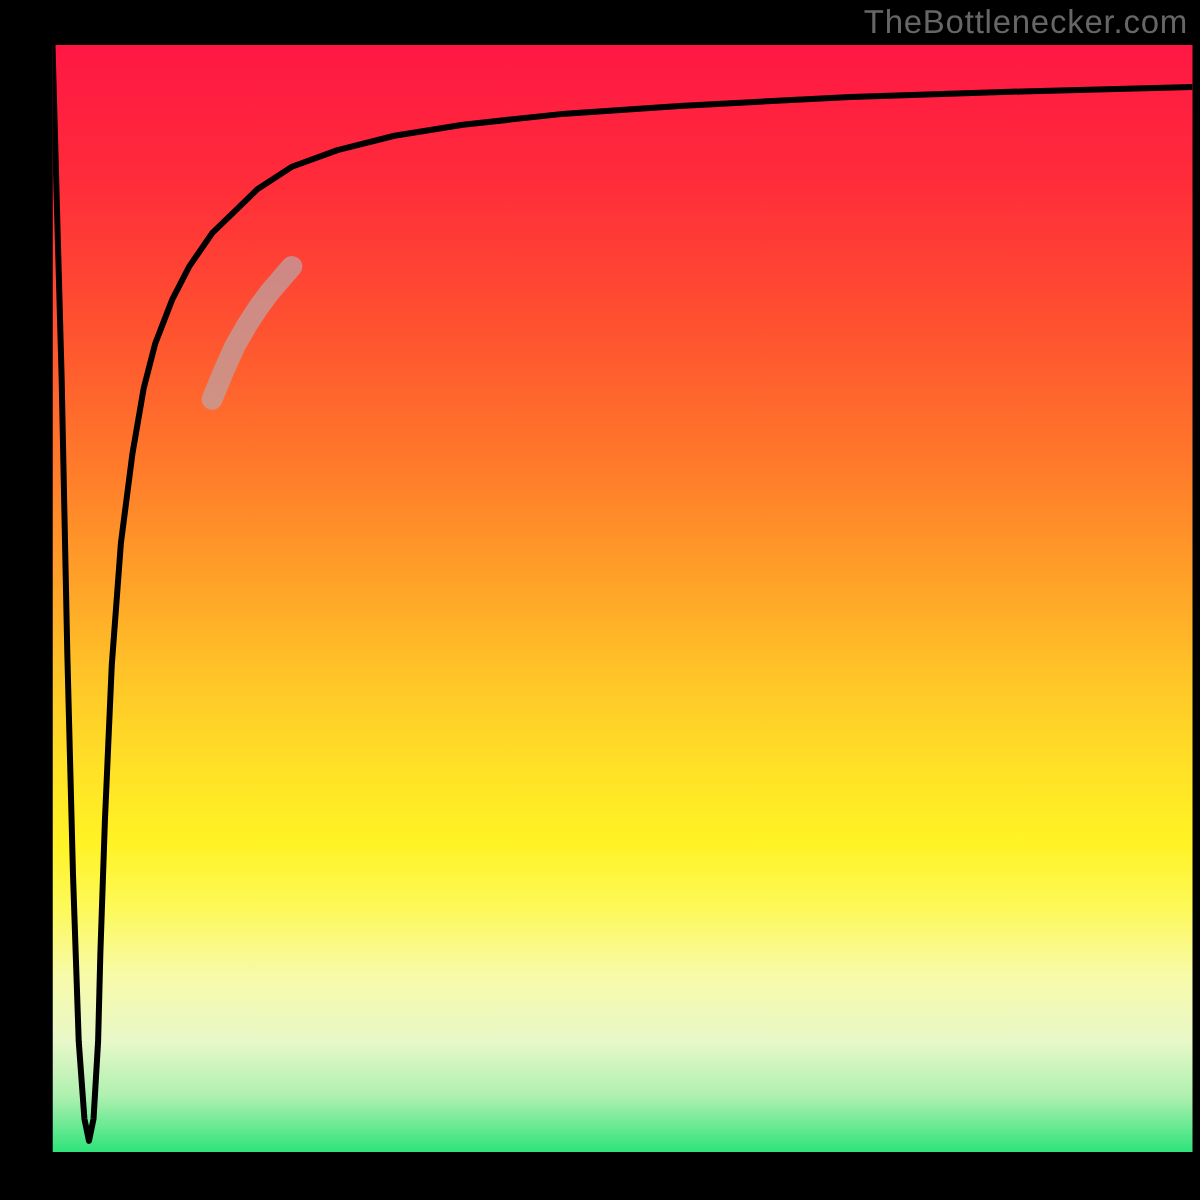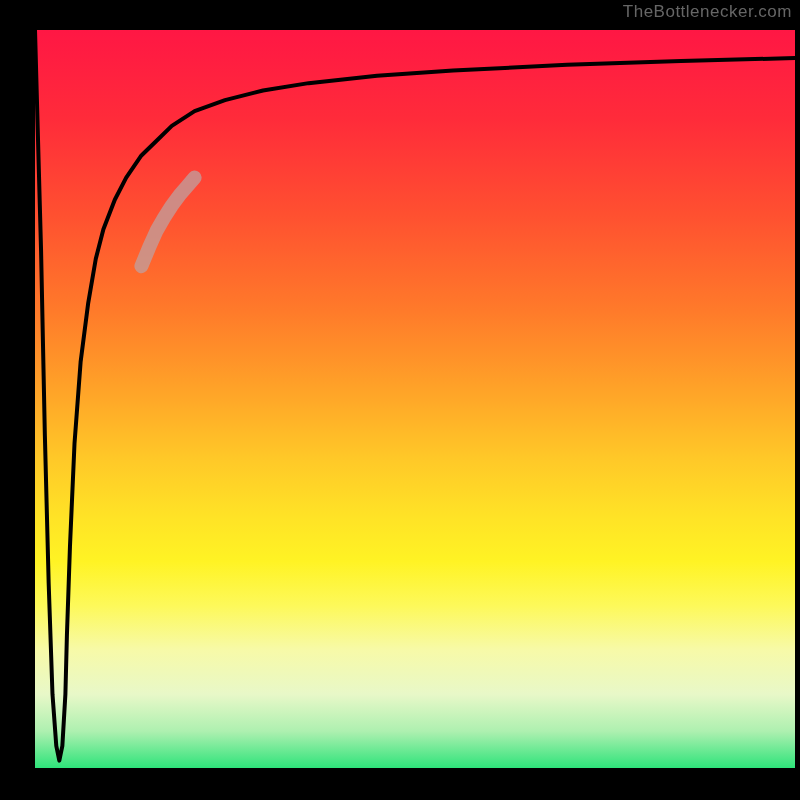--- a/index.html
+++ b/index.html
@@ -9,21 +9,21 @@
     background: #000;
     position: relative;
     font-family: Arial, Helvetica, sans-serif;
     overflow: hidden;
   }
   .attribution {
     position: absolute;
     top: 2px;
     right: 8px;
     color: #666;
-    font-size: 17px;
+    font-size: 22px;
     letter-spacing: 0.5px;
     z-index: 10;
   }
   .plot-area {
     position: absolute;
     left: 35px;
     top: 30px;
     width: 760px;
     height: 738px;
     

